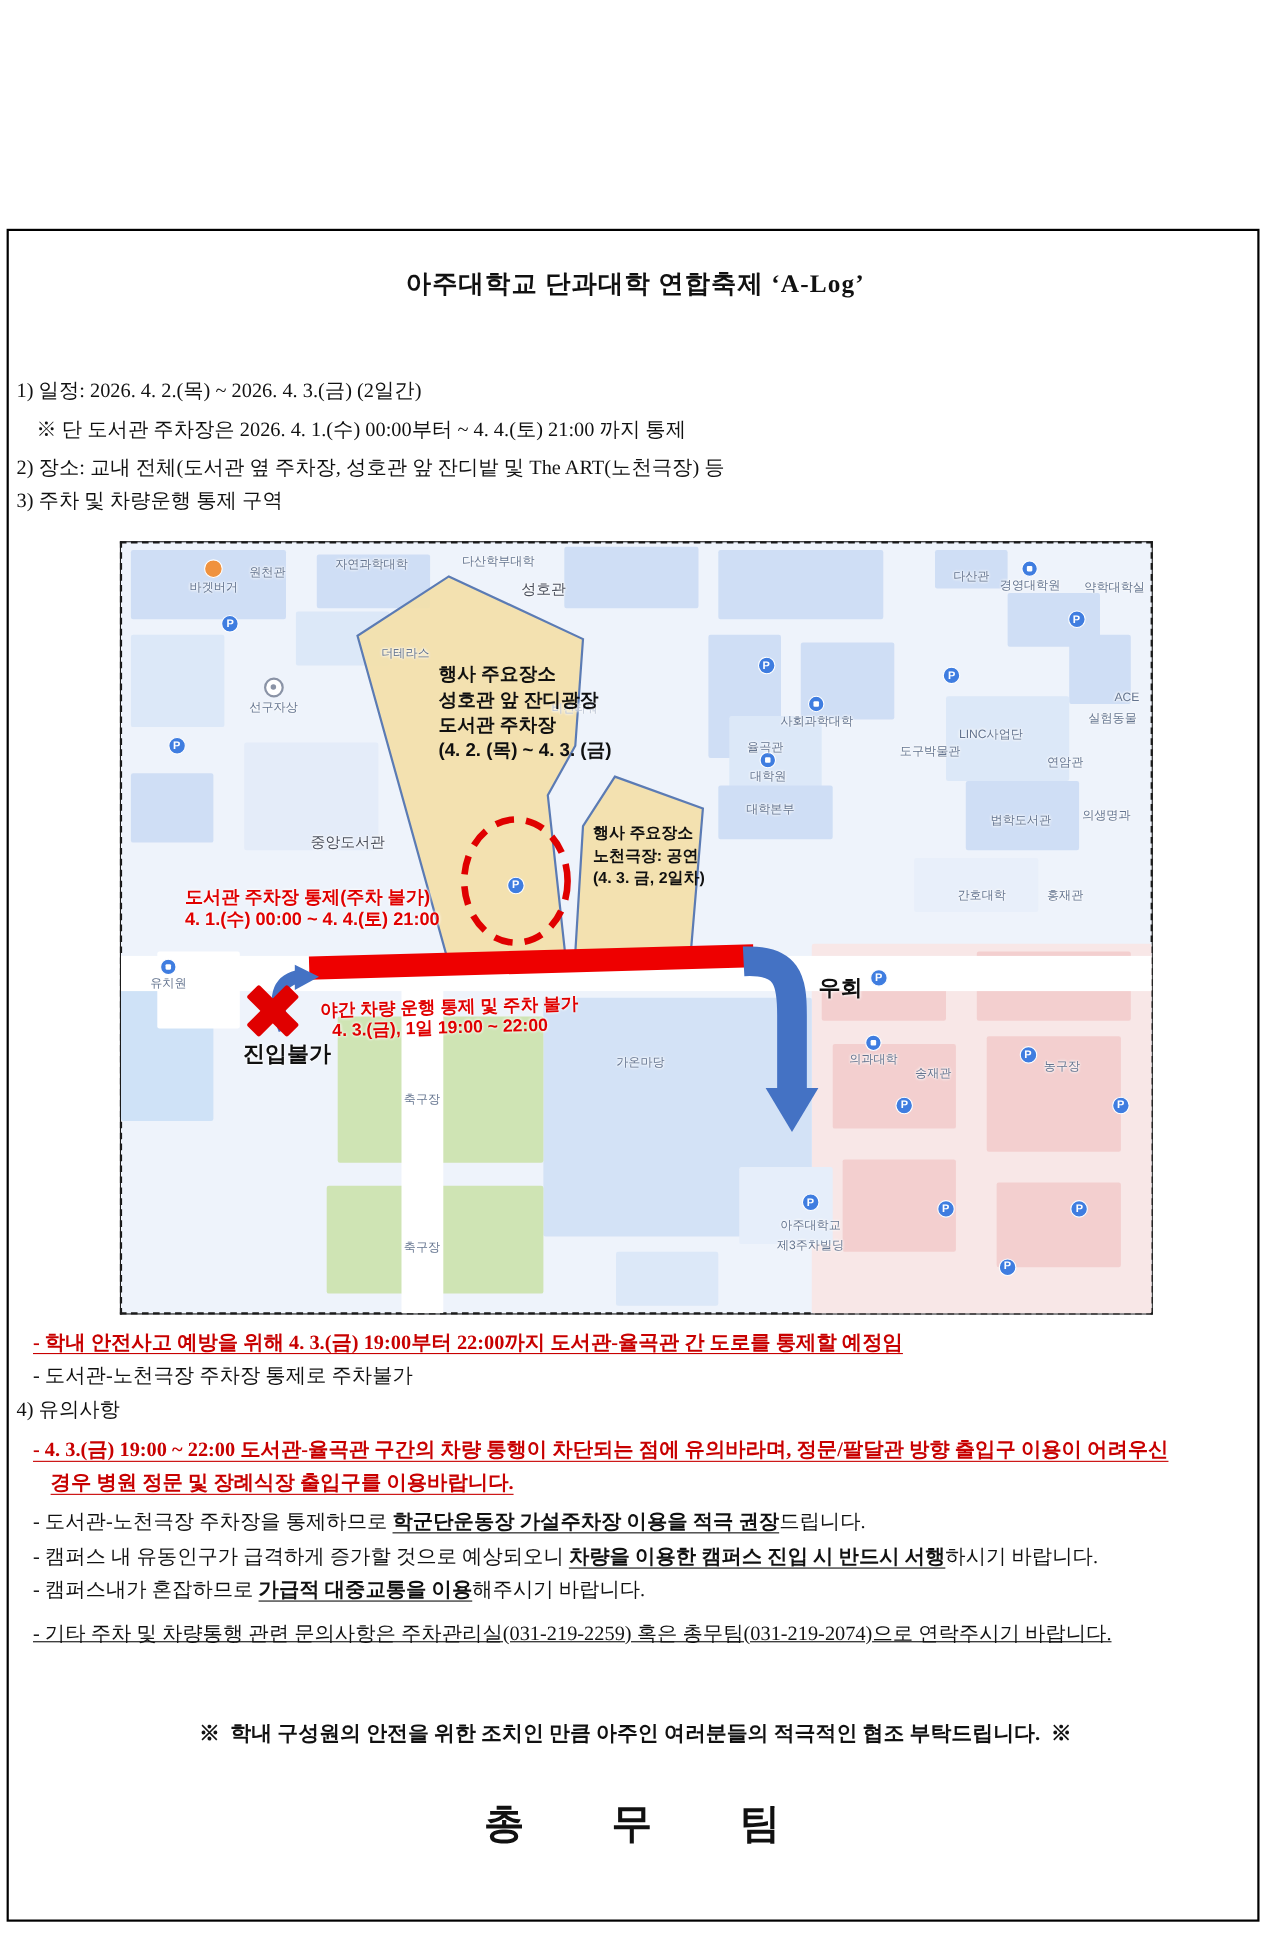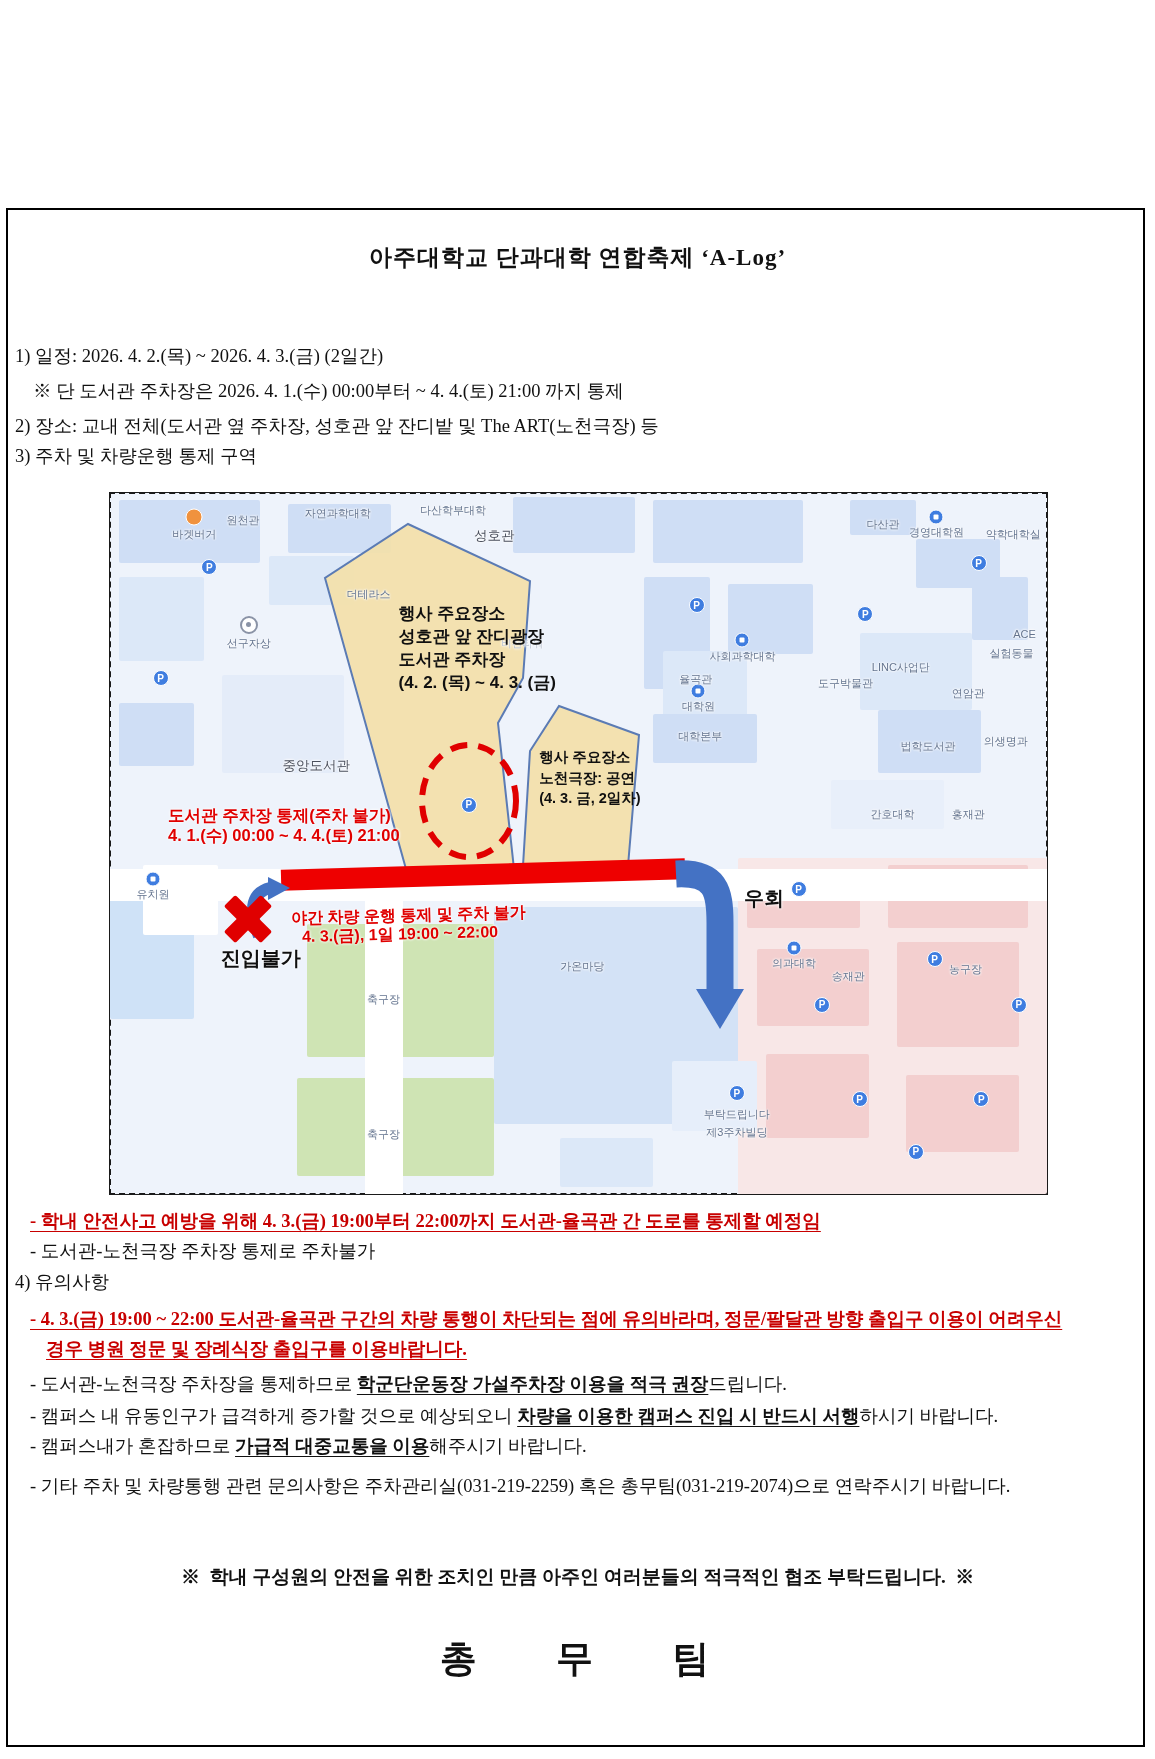--- a/index.html
+++ b/index.html
@@ -56,21 +56,21 @@
       <div class="doc-line" style="top: 413px; left: 15px;"><span>2) 장소: 교내 전체(도서관 옆 주차장, 성호관 앞 잔디밭 및 The ART(노천극장) 등</span></div>
       <div class="doc-line" style="top: 443px; left: 15px;"><span>3) 주차 및 차량운행 통제 구역</span></div>
       <div class="doc-line" style="top: 1208px; left: 30px;"><span class="red">- 학내 안전사고 예방을 위해 4. 3.(금) 19:00부터 22:00까지 도서관-율곡관 간 도로를 통제할 예정임</span></div>
       <div class="doc-line" style="top: 1238px; left: 30px;"><span>- 도서관-노천극장 주차장 통제로 주차불가</span></div>
       <div class="doc-line" style="top: 1269px; left: 15px;"><span>4) 유의사항</span></div>
       <div class="doc-line" style="top: 1306px; left: 30px;"><span class="red">- 4. 3.(금) 19:00 ~ 22:00 도서관-율곡관 구간의 차량 통행이 차단되는 점에 유의바라며, 정문/팔달관 방향 출입구 이용이 어려우신</span></div>
       <div class="doc-line" style="top: 1336px; left: 46px;"><span class="red">경우 병원 정문 및 장례식장 출입구를 이용바랍니다.</span></div>
       <div class="doc-line" style="top: 1371px; left: 30px;"><span>- 도서관-노천극장 주차장을 통제하므로 </span><span class="u">학군단운동장 가설주차장 이용을 적극 권장</span><span>드립니다.</span></div>
       <div class="doc-line" style="top: 1403px; left: 30px;"><span>- 캠퍼스 내 유동인구가 급격하게 증가할 것으로 예상되오니 </span><span class="u">차량을 이용한 캠퍼스 진입 시 반드시 서행</span><span>하시기 바랍니다.</span></div>
       <div class="doc-line" style="top: 1433px; left: 30px;"><span>- 캠퍼스내가 혼잡하므로 </span><span class="u">가급적 대중교통을 이용</span><span>해주시기 바랍니다.</span></div>
-      <div class="doc-line" style="top: 1473px; left: 30px;"><span>- 기타 주차 및 차량통행 관련 문의사항은 주차관리실(031-219-2259) 혹은 총무팀(031-219-2074)으로 연락주시기 바랍니다.</span></div>
+      <div class="doc-line" style="top: 1473px; left: 30px; text-decoration: underline;"><span>- 기타 주차 및 차량통행 관련 문의사항은 주차관리실(031-219-2259) 혹은 총무팀(031-219-2074)으로 연락주시기 바랍니다.</span></div>
       <div class="doc-line center notice" style="top: 1564px;"><span>※  학내 구성원의 안전을 위한 조치인 만큼 아주인 여러분들의 적극적인 협조 부탁드립니다.  ※</span></div>
       <div class="doc-line center team" style="top: 1646px;"><span>총 무 팀</span></div>
     </div>
 
   <div class="map">
 
     <div id="blds">
         <div class="bld" style="left: 1%; top: 1%; width: 15%; height: 9%; background: rgb(207, 222, 245);"></div>
         <div class="bld" style="left: 19%; top: 1.5%; width: 11%; height: 7%; background: rgb(207, 222, 245);"></div>
         <div class="bld" style="left: 43%; top: 0.5%; width: 13%; height: 8%; background: rgb(207, 222, 245);"></div>
@@ -178,21 +178,21 @@
         <div class="mlabel" style="left: 91.6%; top: 45.8%;">홍재관</div>
         <div class="mlabel lg" style="left: 22%; top: 38.9%;">중앙도서관</div>
         <div class="mlabel faint" style="left: 44%; top: 21.5%;">비전타워</div>
         <div class="mlabel" style="left: 4.6%; top: 57.2%;">유치원</div>
         <div class="mlabel" style="left: 50.4%; top: 67.5%;">가온마당</div>
         <div class="mlabel" style="left: 73%; top: 67%;">의과대학</div>
         <div class="mlabel" style="left: 78.8%; top: 68.9%;">송재관</div>
         <div class="mlabel" style="left: 91.3%; top: 67.9%;">농구장</div>
         <div class="mlabel" style="left: 29.2%; top: 72.2%;">축구장</div>
         <div class="mlabel" style="left: 29.2%; top: 91.5%;">축구장</div>
-        <div class="mlabel" style="left: 66.9%; top: 88.6%;">부탁드립니다</div>
+        <div class="mlabel" style="left: 66.9%; top: 88.6%;">아주대학교</div>
         <div class="mlabel" style="left: 66.9%; top: 91.1%;">제3주차빌딩</div>
         <div class="mlabel pt1" style="left: 30.8%; top: 17.1%;">행사 주요장소</div>
         <div class="mlabel pt1" style="left: 30.8%; top: 20.4%;">성호관 앞 잔디광장</div>
         <div class="mlabel pt1" style="left: 30.8%; top: 23.7%;">도서관 주차장</div>
         <div class="mlabel pt1" style="left: 30.8%; top: 26.9%;">(4. 2. (목) ~ 4. 3. (금)</div>
         <div class="mlabel pt2" style="left: 45.8%; top: 37.7%;">행사 주요장소</div>
         <div class="mlabel pt2" style="left: 45.8%; top: 40.6%;">노천극장: 공연</div>
         <div class="mlabel pt2" style="left: 45.8%; top: 43.5%;">(4. 3. 금, 2일차)</div>
         <div class="mlabel rnote" style="left: 6.2%; top: 46.1%;">도서관 주차장 통제(주차 불가)</div>
         <div class="mlabel rnote" style="left: 6.2%; top: 48.9%;">4. 1.(수) 00:00 ~ 4. 4.(토) 21:00</div>

